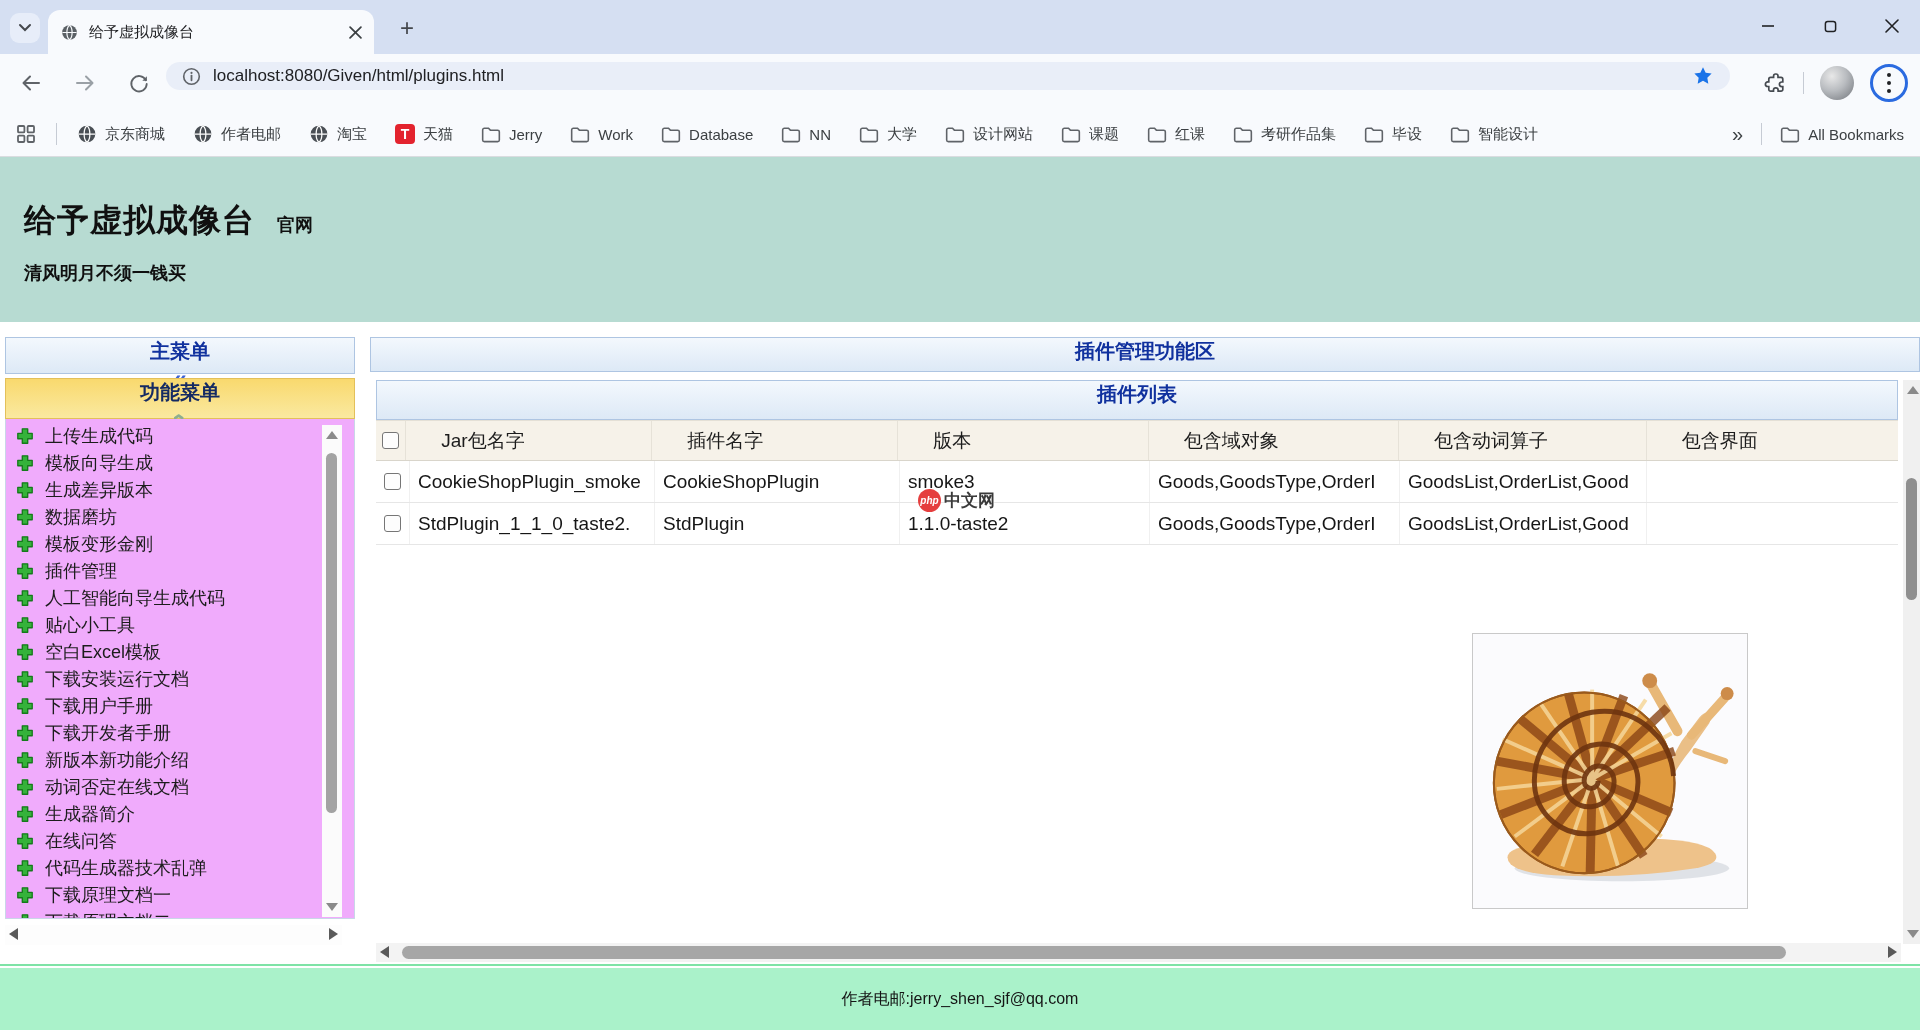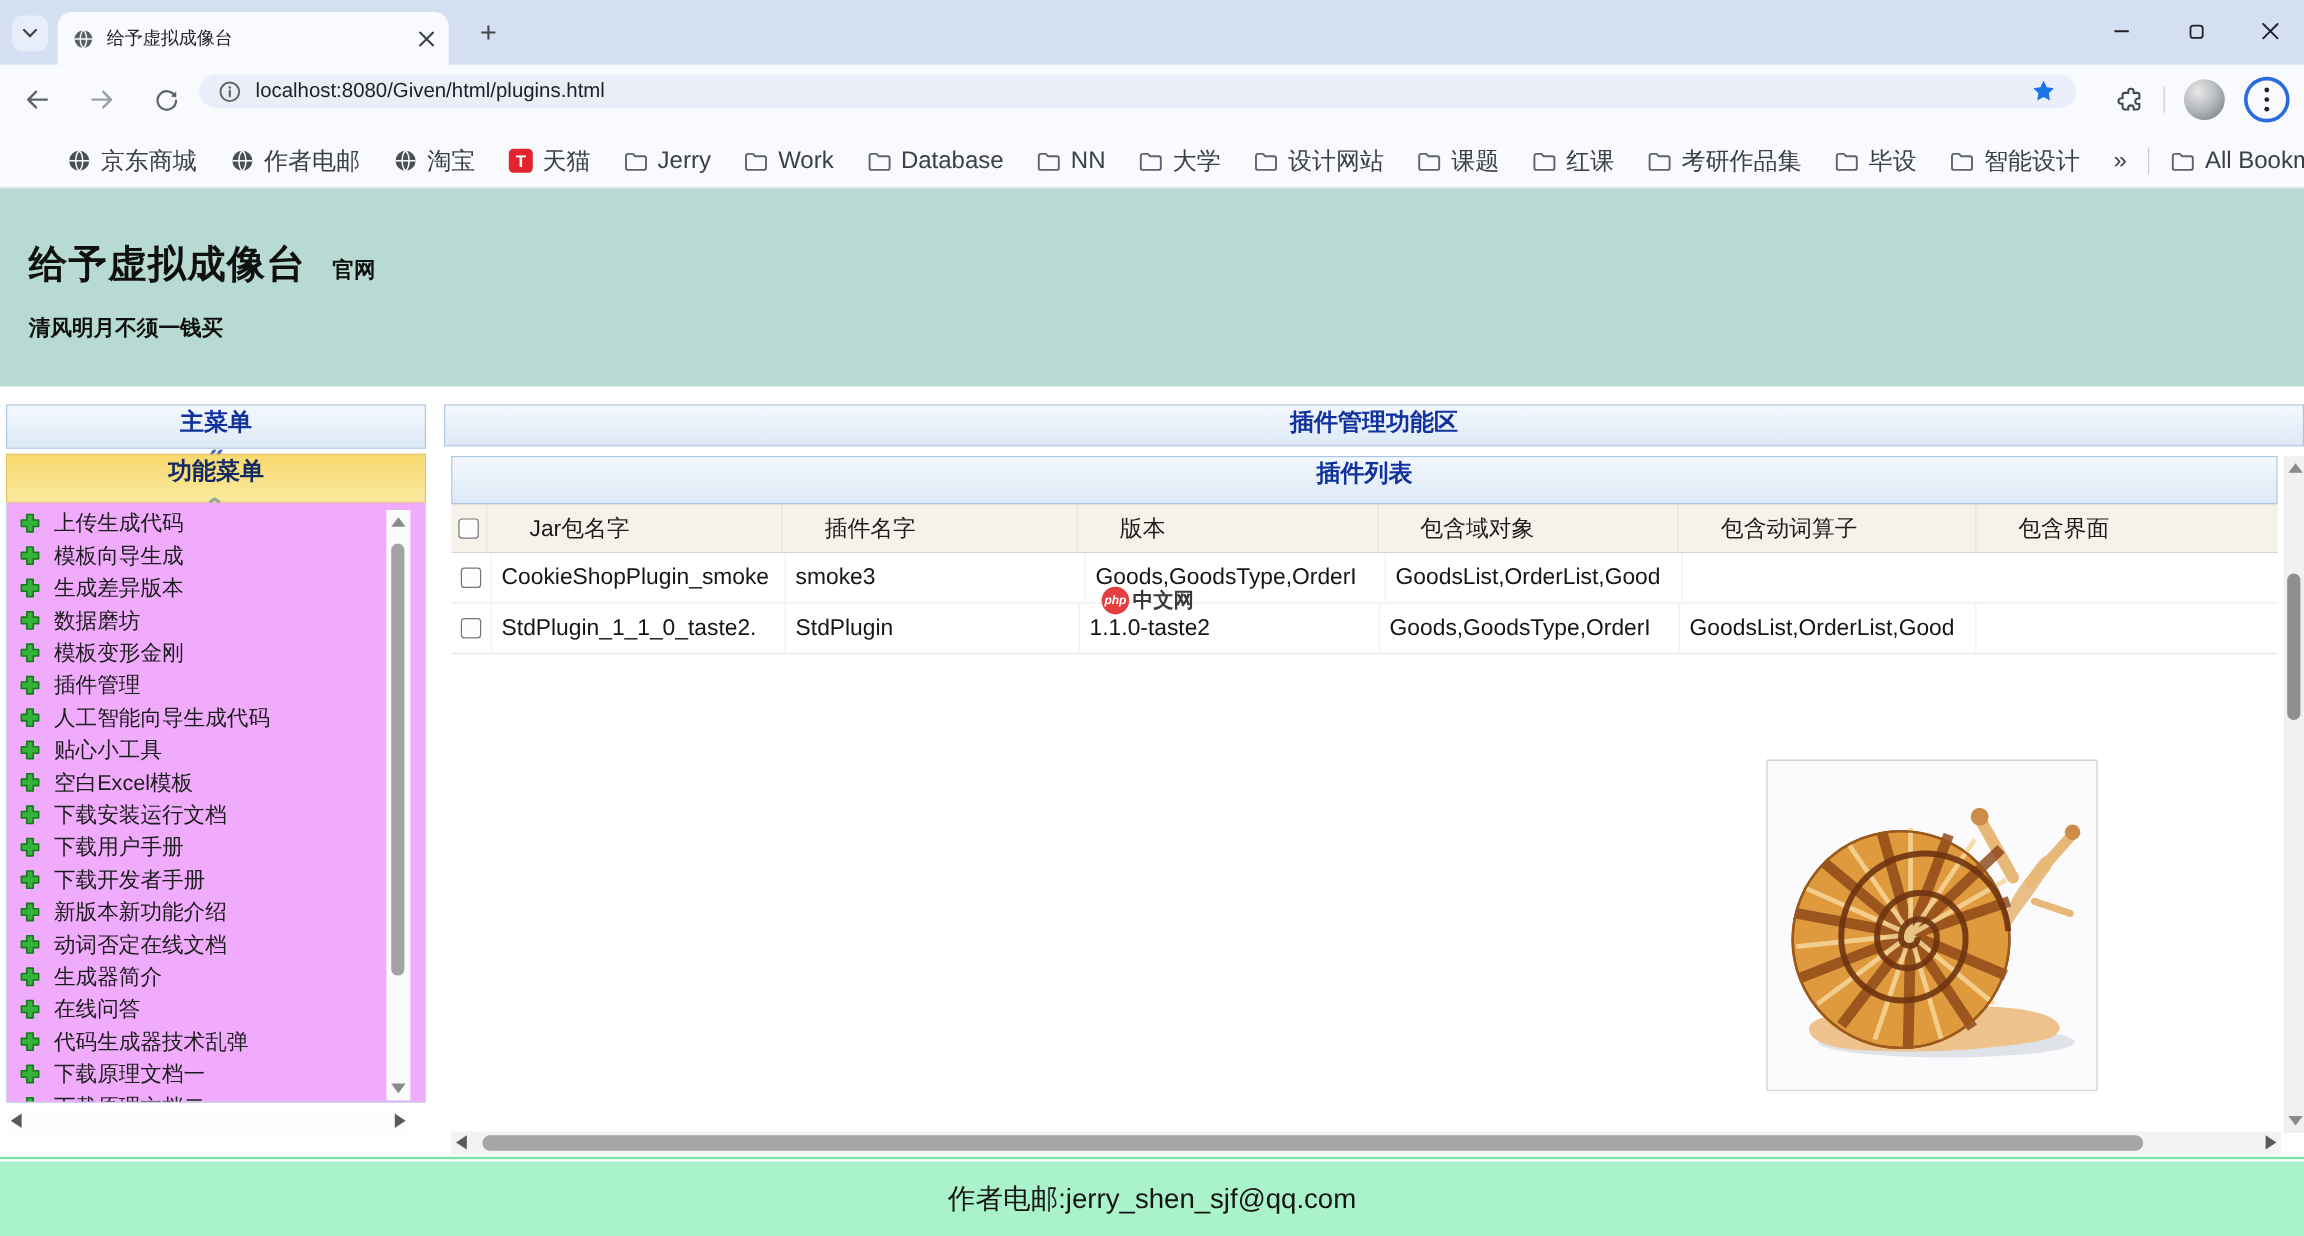--- a/index.html
+++ b/index.html
@@ -29,36 +29,36 @@
   .divv{width:1px;height:22px;background:#c6cbd4;}
   .avatar{width:34px;height:34px;border-radius:50%;
           background:radial-gradient(circle at 35% 30%,#e8e8e8 0%,#b9bcc0 45%,#6f7379 100%);}
   .menudots{width:38px;height:38px;border:3px solid #2b6be0;border-radius:50%;
             display:flex;align-items:center;justify-content:center;flex-direction:column;gap:4px;}
   .dot{width:4px;height:4px;border-radius:50%;background:#202124;}
 
   .bookmarksbar{position:absolute;left:0;top:112px;width:1920px;height:45px;background:#f8fafd;
                 border-bottom:1px solid #dadce0;display:flex;align-items:center;padding:0 16px;}
   .bm{display:flex;align-items:center;gap:8px;margin-right:28px;white-space:nowrap;}
-  .bm-label{font-size:20px;color:#3c4043;}
+  .bm-label{font-size:15px;color:#3c4043;}
   .tmall{width:20px;height:20px;background:#e3232e;border-radius:4px;color:#fff;font-weight:bold;
          font-size:14px;display:flex;align-items:center;justify-content:center;}
   .bm-right{margin-left:auto;display:flex;align-items:center;gap:18px;}
   .chev2{font-size:20px;color:#3c4043;}
 
   
   .siteheader{position:absolute;left:0;top:157px;width:1920px;height:165px;background:#b7dbd2;color:#101010;}
   .sitetitle-row{position:absolute;left:24px;top:42px;display:flex;align-items:baseline;gap:22px;}
   .sitetitle{font-size:32px;font-weight:bold;letter-spacing:1px;}
   .sitelink{font-size:18px;font-weight:bold;}
   .slogan{position:absolute;left:24px;top:104px;font-size:18px;font-weight:bold;}
 
   .footline{position:absolute;left:0;top:964px;width:1920px;height:2px;background:#7ee3a6;}
   .sitefooter{position:absolute;left:0;top:968px;width:1920px;height:62px;background:#aaf2ca;
-              display:flex;align-items:center;justify-content:center;font-size:23px;color:#151515;}
+              display:flex;align-items:center;justify-content:center;font-size:16px;color:#151515;}
 
   
   .sidebar{position:absolute;left:5px;top:337px;width:350px;height:613px;background:#fff;}
   .bar{border:1px solid #aec5e2;background:linear-gradient(#f3f8fd,#dde9f6);
        display:flex;align-items:center;padding:0 6px;color:#10319e;font-weight:bold;font-size:20px;flex-direction:column;}
   .mainmenu-bar{position:absolute;left:0;top:0;width:350px;height:37px;}
   .funcmenu-bar{position:absolute;left:0;top:41px;width:350px;height:41px;
                 background:linear-gradient(#f9d96e,#fae9a0);border:1px solid #e3c05a;color:#142a63;}
   .bar .spacer{flex:1;}
   .collapse-left{color:#3f63d2;font-size:24px;font-weight:bold;}
@@ -479,20 +479,21 @@
         <div class="cell c3">版本</div>
         <div class="cell c4">包含域对象</div>
         <div class="cell c5">包含动词算子</div>
         <div class="cell c6">包含界面</div>
       </div>
       <div class="trow tdata">
         <div class="cell c0">
             <span class="cbx"></span>
           </div>
         <div class="cell c1">CookieShopPlugin_smoke</div>
+        <div class="cell c2">CookieShopPlugin</div>
         <div class="cell c3">smoke3</div>
         <div class="cell c4">Goods,GoodsType,OrderI</div>
         <div class="cell c5">GoodsList,OrderList,Good</div>
         <div class="cell c6"></div>
       </div>
       <div class="trow tdata">
         <div class="cell c0">
             <span class="cbx"></span>
           </div>
         <div class="cell c1">StdPlugin_1_1_0_taste2.</div>

